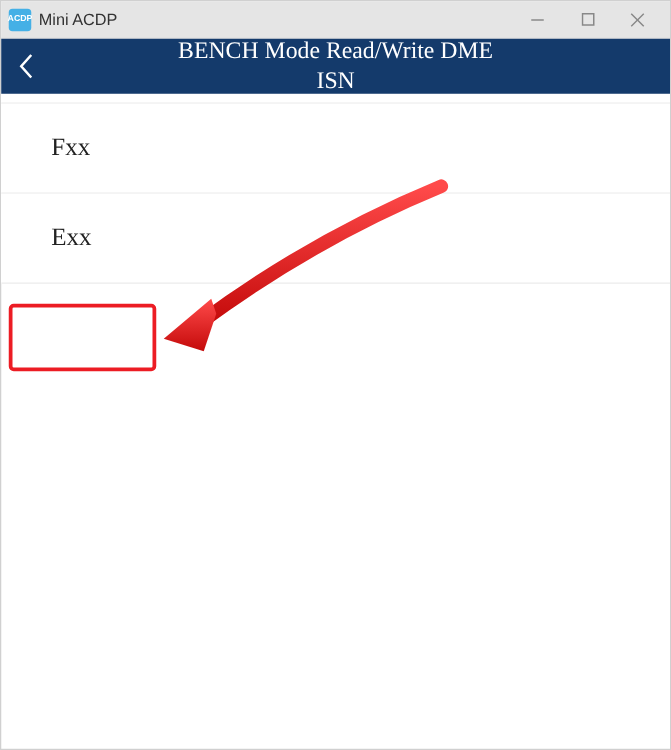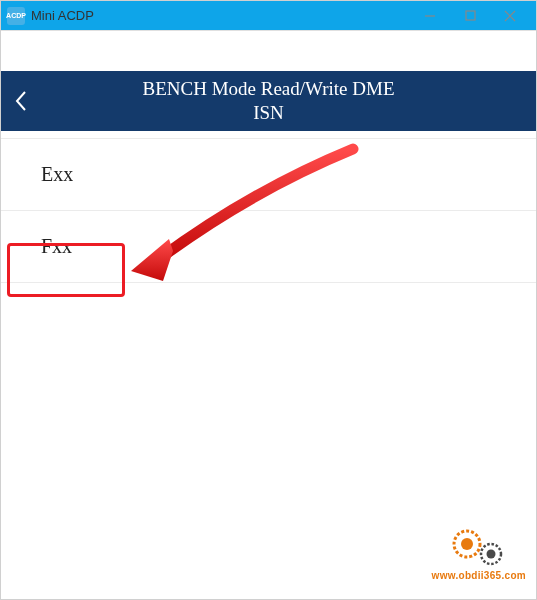--- a/index.html
+++ b/index.html
@@ -17,21 +17,21 @@
     }
     .window {
       width: 537px;
       height: 600px;
       background: #fff;
       border: 1px solid #d0d0d0;
       position: relative;
     }
     .titlebar {
       height: 30px;
-      background: #0ea5e9;
+      background: #e5e5e5;
       display: flex;
       align-items: center;
       padding: 0 6px;
       border-bottom: 1px solid #e0e0e0;
     }
     .titlebar .app-icon {
       width: 18px;
       height: 18px;
       background: #44b0e6;
       border-radius: 3px;
@@ -56,27 +56,26 @@
       width: 40px;
       height: 28px;
       display: flex;
       align-items: center;
       justify-content: center;
       color: #777;
       font-size: 14px;
       cursor: pointer;
     }
     .header-bar {
-      height: 60px;
+      height: 44px;
       background: #143a6b;
       display: flex;
       align-items: center;
       color: #fff;
       position: relative;
-      margin-top: 40px;
     }
     .back-icon {
       width: 40px;
       height: 60px;
       display: flex;
       align-items: center;
       justify-content: center;
       cursor: pointer;
     }
     .back-icon svg {
@@ -192,48 +191,33 @@
     </div>
     <div class="header-title">
       <span>BENCH Mode Read/Write DME</span><br>
       <span>ISN</span>
     </div>
   </div>
 
   <div class="content">
     <div class="list-spacer"></div>
     <div class="list-item">
+      <span>Fxx</span>
+    </div>
+    <div class="list-item">
       <span>Exx</span>
-    </div>
-    <div class="list-item">
-      <span>Fxx</span>
     </div>
   </div>
 
   <div class="highlight-box"></div>
 
   <svg class="arrow-annotation" viewBox="0 0 260 190">
     <defs>
       <linearGradient id="arrowgrad" x1="0%" y1="0%" x2="0%" y2="100%">
         <stop offset="0%" stop-color="#ff4a4a"></stop>
         <stop offset="100%" stop-color="#c40a0a"></stop>
       </linearGradient>
     </defs>
     <path d="M 232 18 Q 130 60 38 128" stroke="url(#arrowgrad)" stroke-width="11" fill="none" stroke-linecap="round"></path>
     <path d="M 10 140 L 48 108 L 52 120 L 42 150 Z" fill="url(#arrowgrad)"></path>
   </svg>
 
-  <div class="watermark">
-    <div class="watermark-gear">
-      <svg width="60" height="42" viewBox="0 0 60 42">
-        <g fill="#e87a0f">
-          <circle cx="18" cy="18" r="13" fill="none" stroke="#e87a0f" stroke-width="3" stroke-dasharray="3,2"></circle>
-          <circle cx="18" cy="18" r="6" fill="#e87a0f"></circle>
-        </g>
-        <g fill="#4a4a4a">
-          <circle cx="42" cy="28" r="10" fill="none" stroke="#4a4a4a" stroke-width="2.5" stroke-dasharray="2.5,1.8"></circle>
-          <circle cx="42" cy="28" r="4.5" fill="#4a4a4a"></circle>
-        </g>
-      </svg>
-    </div>
-    <div class="watermark-url">www.obdii365.com</div>
-  </div>
 </div>
 
 </body></html>

